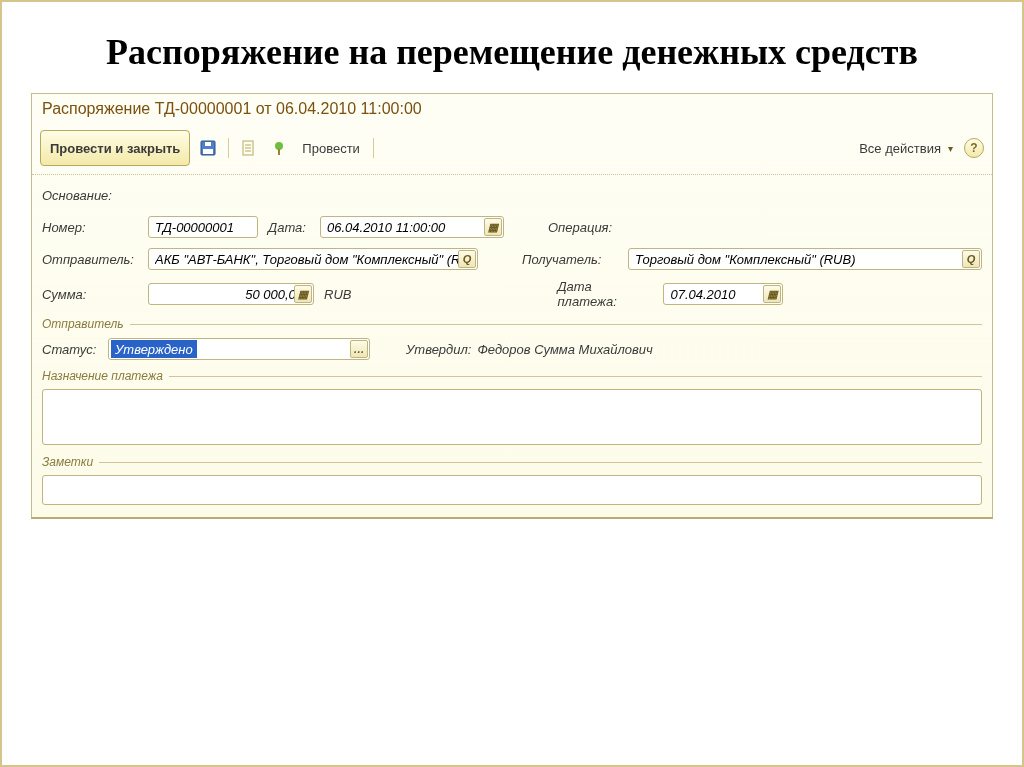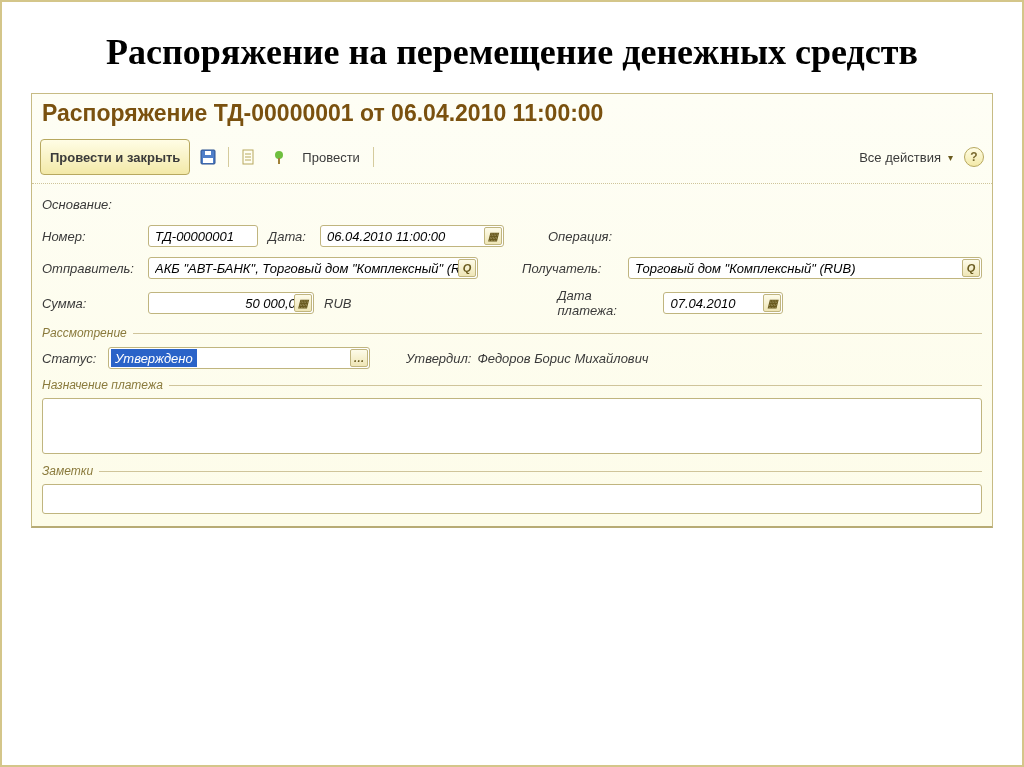--- a/index.html
+++ b/index.html
@@ -33,22 +33,22 @@
     background: linear-gradient(#fefef5, #fdfce9);
     border: 1px solid #c7bb84;
     border-bottom: 2px solid #b7ab75;
     width: 962px;
     margin: 0 auto;
     font-size: 13px;
     color: #3a3a3a;
   }
   .doc-title {
     color: #7a510f;
-    font-weight: bold;
-    font-size: 23px;
+    font-weight: normal;
+    font-size: 16px;
     padding: 6px 10px 8px 10px;
   }
   .toolbar {
     display: flex;
     align-items: center;
     gap: 6px;
     padding: 4px 8px 8px 8px;
     border-bottom: 1px dotted #cfc49a;
   }
   .btn {
@@ -236,33 +236,33 @@
         <div>RUB</div>
         <div style="flex:0 0 186px"></div>
         <div class="lbl-r">Дата платежа:</div>
         <div class="field" style="width:120px">
           <input class="field-input" value="07.04.2010" style="">
           <div class="mini-btn">▦</div>
         </div>
       </div>
 
       <div class="section-header">
-        <span>Рассмотрение</span>
+        <span>Отправитель</span>
         <div class="line"></div>
       </div>
 
       <div class="row">
         <div class="lbl" style="width:56px">Статус:</div>
         <div class="field" style="width:262px;padding:0 2px">
           <span class="status-sel">Утверждено</span>
           <div class="mini-btn">…</div>
         </div>
         <div style="width:16px"></div>
         <span>Утвердил:</span>
-        <span style="margin-left:-4px">Федоров Борис Михайлович</span>
+        <span style="margin-left:-4px">Федоров Сумма Михайлович</span>
       </div>
 
       <div class="section-header">
         <span>Назначение платежа</span>
         <div class="line"></div>
       </div>
       <div class="textarea"></div>
 
       <div class="section-header" style="margin-top:10px">
         <span>Заметки</span>

